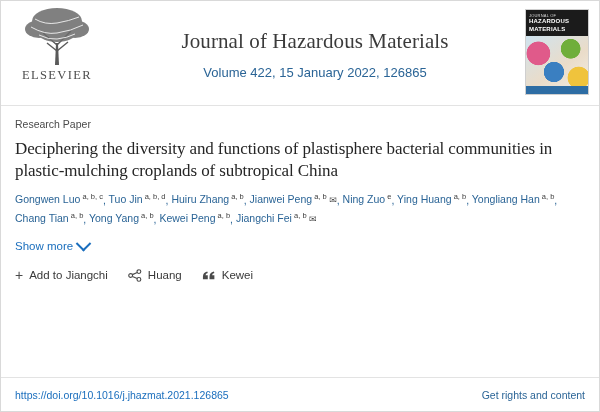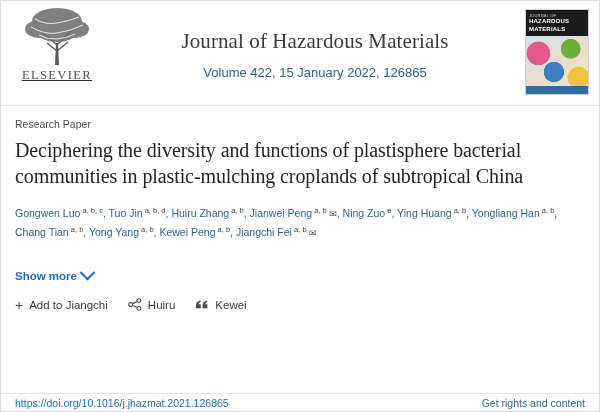--- a/index.html
+++ b/index.html
@@ -30,21 +30,20 @@
     border-bottom: 1px solid #e3e3e3;
     display: flex;
     align-items: flex-start;
   }
   .elsevier-logo {
     width: 96px;
     margin-left: 8px;
     margin-top: 4px;
     text-align: center;
     user-select: none;
-    text-decoration: underline;
   }
   .tree-svg { display: block; margin: 0 auto; }
   .elsevier-word {
     font-family: "Liberation Serif", serif;
     font-size: 12.5px;
     letter-spacing: 1.4px;
     color: #4d4d4d;
     margin-top: 1px;
   }
   .journal-block {
@@ -104,46 +103,46 @@
 
   
   .content { padding: 12px 32px 0 14px; }
   .paper-type {
     font-size: 10.5px;
     color: #4a4a4a;
     margin-bottom: 8px;
   }
   .title {
     font-family: "Liberation Serif", serif;
-    font-size: 20px;
+    font-size: 17px;
     line-height: 1.28;
     color: #252525;
-    margin: 0 0 14px 0;
+    margin: 0 0 8px 0;
     font-weight: normal;
     letter-spacing: -0.1px;
   }
   .authors {
     font-size: 10.5px;
     line-height: 1.75;
     color: #2a6496;
-    margin-bottom: 24px;
+    margin-bottom: 8px;
     max-width: 572px;
   }
   .authors .sup {
     font-size: 7.5px;
     vertical-align: super;
     color: #3c3c3c;
   }
   .authors .envelope { font-size: 9px; color: #3c3c3c; }
   .authors .person { color: #2a6496; }
 
   .show-more {
     font-size: 11.5px;
     color: #1a6ebd;
-    font-weight: bold;
+    font-weight: normal;
     display: inline-flex;
     align-items: center;
     gap: 5px;
     cursor: pointer;
     margin-bottom: 12px;
   }
   .chev {
     display: inline-block;
     width: 9px; height: 9px;
     border-right: 2px solid #1a6ebd;
@@ -168,21 +167,21 @@
   .plus-icon {
     font-size: 14px;
     color: #4a4a4a;
     line-height: 1;
   }
 
   
   .footer {
     position: absolute;
     left: 0; right: 0; bottom: 0;
-    height: 18px;
+    height: 34px;
     border-top: 1px solid #e3e3e3;
     display: flex;
     align-items: center;
     justify-content: space-between;
     padding: 0 14px;
     box-sizing: border-box;
     font-size: 10.5px;
   }
   .doi { color: #1a6ebd; text-decoration: none; }
   .rights { color: #2a6496; }
@@ -251,21 +250,21 @@
         <span>Add to Jiangchi</span>
       </span>
 
       <span class="action">
         <svg width="14" height="13" viewBox="0 0 16 15">
           <circle cx="12.5" cy="3" r="2.2" fill="none" stroke="#4a4a4a" stroke-width="1.3"></circle>
           <circle cx="3" cy="7.5" r="2.2" fill="none" stroke="#4a4a4a" stroke-width="1.3"></circle>
           <circle cx="12.5" cy="12" r="2.2" fill="none" stroke="#4a4a4a" stroke-width="1.3"></circle>
           <path d="M5 6.5 L10.6 4 M5 8.6 L10.6 11" stroke="#4a4a4a" stroke-width="1.3" fill="none"></path>
         </svg>
-        <span>Huiru</span>
+        <span>Huang</span>
       </span>
 
       <span class="action">
         <svg width="14" height="13" viewBox="0 0 16 15">
           <path d="M1 9 q0 -5 5 -6 l.6 1.7 q-2.6 .7 -2.6 2.6 h2.6 v4.4 H1 z" fill="#4a4a4a"></path>
           <path d="M8.6 9 q0 -5 5 -6 l.6 1.7 q-2.6 .7 -2.6 2.6 h2.6 v4.4 H8.6 z" fill="#4a4a4a"></path>
         </svg>
         <span>Kewei</span>
       </span>
     </div>

